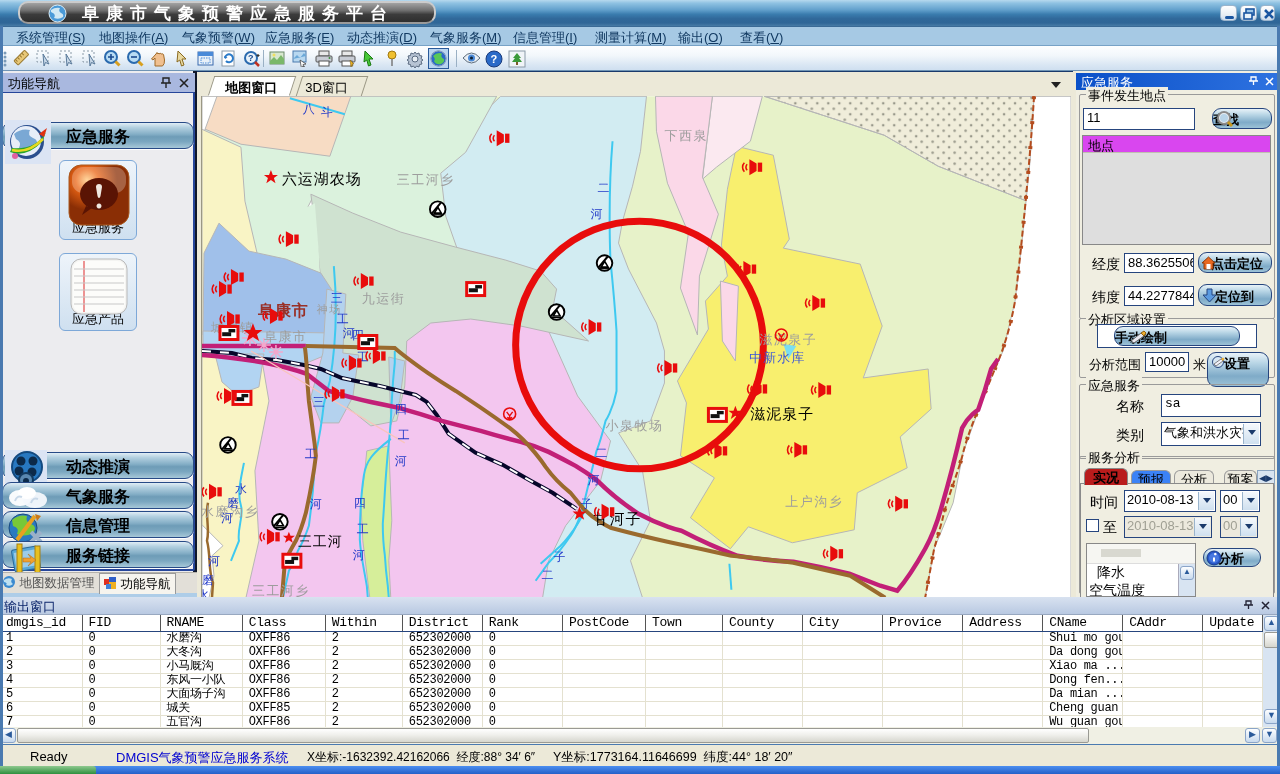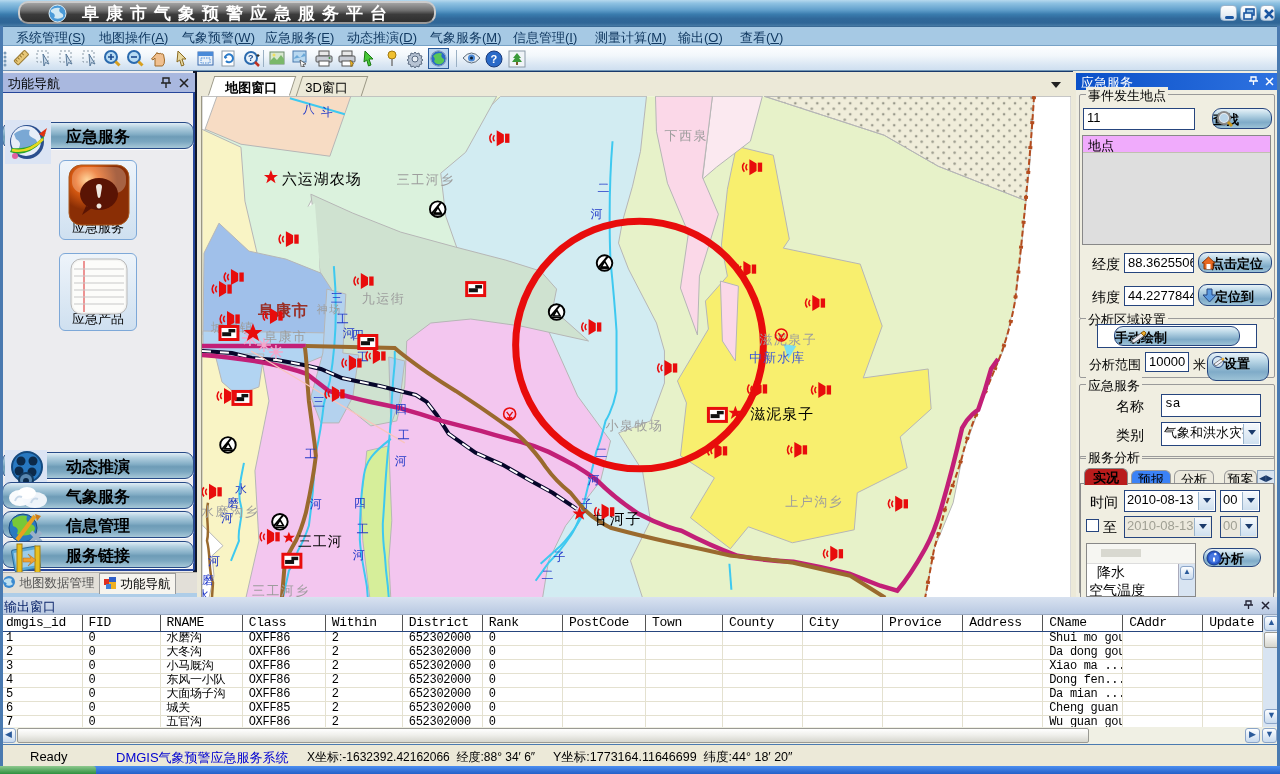--- a/index.html
+++ b/index.html
@@ -537,21 +537,21 @@
       </div>
   <div class="inp" style="left:7px;top:37px;width:112px;height:22px">11</div>
   <div class="pill" style="left:136px;top:37px;width:60px;height:21px;padding-top:2px">查找
     <svg class="abs" style="left:3px;top:1px" width="18" height="18" viewBox="0 0 18 18">
           <circle cx="8" cy="8" r="6" fill="#e8eef4" stroke="#8a8a8a" stroke-width="2"></circle>
           <circle cx="8" cy="8" r="4" fill="#b8d4e8"></circle>
           <path d="M12 12 l4 4" stroke="#c89820" stroke-width="3"></path>
         </svg>
   </div>
   <div class="abs" style="left:6px;top:64px;width:189px;height:110px;border:1px solid #888;background:#dedede">
-    <div style="height:17px;background:#f0abfc;border-bottom:1px solid #c0c0b0;padding:1px 0 0 5px;font-size:13px">地点</div>
+    <div style="height:17px;background:#d946ef;border-bottom:1px solid #c0c0b0;padding:1px 0 0 5px;font-size:13px">地点</div>
   </div>
   <div class="abs" style="left:16px;top:185px;font-size:14px">经度</div>
   <div class="inp" style="left:48px;top:182px;width:70px;height:20px;font-size:13px;overflow:hidden;white-space:nowrap">88.3625506</div>
   <div class="pill" style="left:122px;top:181px;width:74px;height:21px;padding:2px 0 0 12px;font-size:13px">点击定位
     <svg class="abs" style="left:2px;top:3px" width="15" height="14" viewBox="0 0 15 14">
           <path d="M7.5 1 L14 7 H12 V13 H3 V7 H1Z" fill="#e86820" stroke="#8a3808"></path>
           <rect x="5.5" y="8" width="4" height="5" fill="#fff"></rect>
         </svg>
   </div>
   <div class="abs" style="left:16px;top:218px;font-size:14px">纬度</div>
@@ -568,21 +568,21 @@
   <div class="pill" style="left:38px;top:255px;width:126px;height:20px;padding-top:2px;font-size:13px">手动绘制
     <svg class="abs" style="left:14px;top:3px" width="18" height="13" viewBox="0 0 18 13">
           <path d="M2 11 L12 3 l3 3 -10 7z" fill="#e8e8f0" stroke="#666"></path>
           <path d="M12 3 l3 -2 2 2 -2 3z" fill="#f0b030" stroke="#906010"></path>
           <path d="M2 11 l-1 2 2.5 -1z" fill="#333"></path>
         </svg>
   </div>
   <div class="abs" style="left:13px;top:285px;font-size:13px">分析范围</div>
   <div class="inp" style="left:69px;top:281px;width:44px;height:20px">10000</div>
   <div class="abs" style="left:117px;top:285px;font-size:13px">米</div>
-  <div class="pill" style="left:131px;top:281px;width:62px;height:29px;padding:2px 0 0 16px;font-size:13px">设置
+  <div class="pill" style="left:131px;top:281px;width:62px;height:35px;padding:2px 0 0 16px;font-size:13px">设置
     <svg class="abs" style="left:3px;top:3px" width="16" height="13" viewBox="0 0 16 13">
           <circle cx="7" cy="6" r="5.5" fill="#d8e8f4" stroke="#26457e"></circle>
           <path d="M3 8 L10 3 l2 2 -7 5z" fill="#f0f0f8" stroke="#666" stroke-width=".8"></path>
           <path d="M10 3 l2 -1.5 1.5 1.5 -1.5 2z" fill="#f0b030"></path>
         </svg>
   </div>
   <div class="grp" style="top:313px;height:75px">
         <span class="grplbl">应急服务</span>
       </div>
   <div class="abs" style="left:40px;top:327px;font-size:14px">名称</div>

